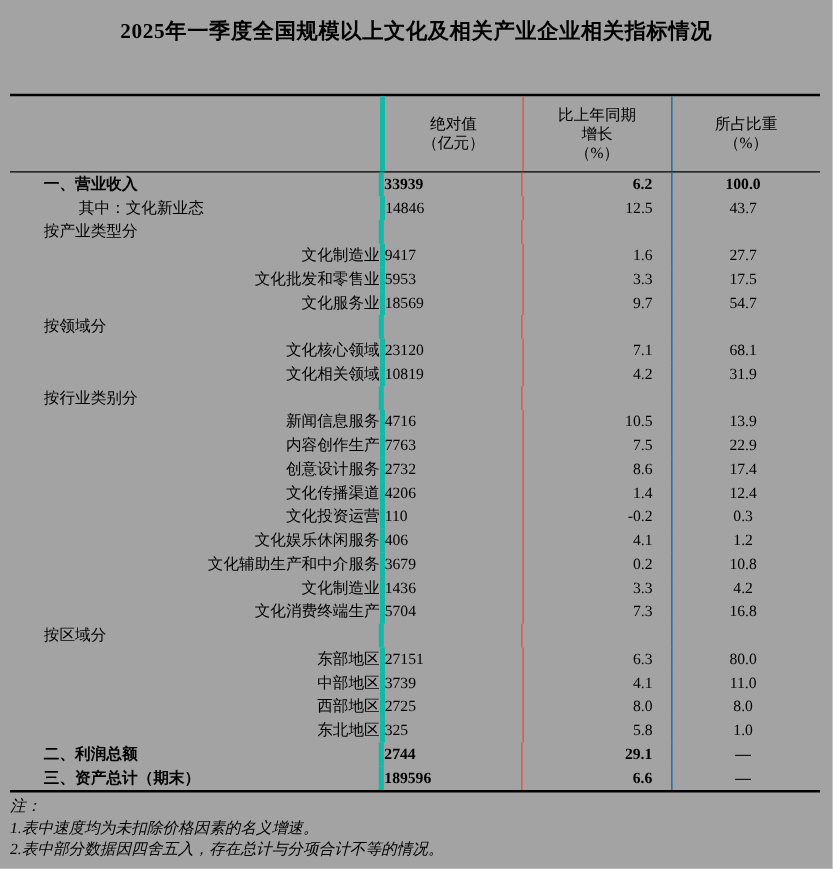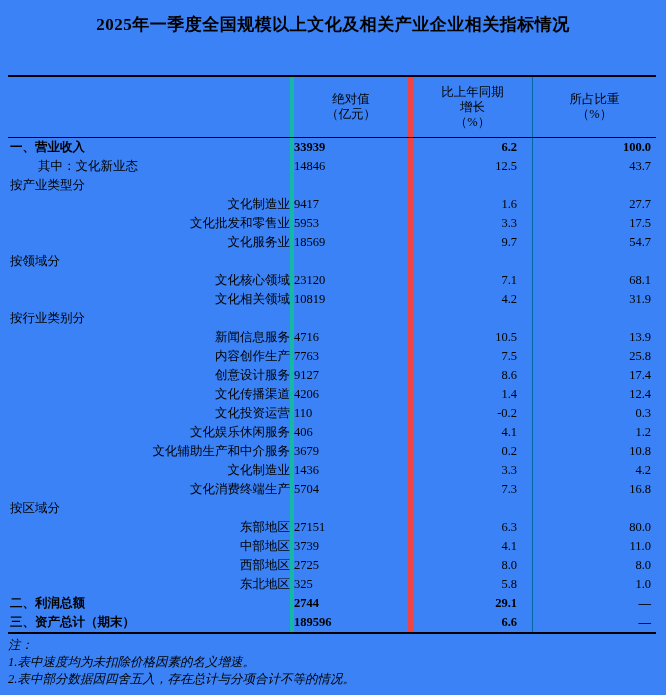--- a/index.html
+++ b/index.html
@@ -1,21 +1,21 @@
 <!DOCTYPE html>
 <html><head>
 <meta charset="utf-8">
 <style>
   html,body { margin:0; padding:0; background:#ffffff; }
   body {
     width:666px; height:695px; overflow:hidden;
     font-family:"Liberation Serif","DejaVu Serif",serif;
     color:#000;
   }
-  .page { position:relative; width:666px; height:695px; background:#3b82f6; }
+  .page { position:relative; width:666px; height:695px; background:#a3a3a3; }
 
   .title {
     padding-top:13px;
     text-align:center;
     font-size:17px;
     font-weight:bold;
     letter-spacing:0.5px;
     height:62px;
     box-sizing:border-box;
   }
@@ -28,41 +28,41 @@
     border-bottom:2px solid #000;
   }
   .hdr-row {
     display:flex;
     height:60px;
     border-bottom:1px solid #000;
   }
   .row { display:flex; height:19px; }
 
   .c0, .c1, .c2, .c3 { box-sizing:border-box; }
-  .c0 { width:282px; }
+  .c0 { width:282px;margin-left:25px; }
   .c1 { width:118px; border-left:4px solid #14b8a6; }
-  .c2 { width:124px; border-left:5px solid #ef4444; }
+  .c2 { width:124px; border-left:1px solid #ef4444; }
   .c3 { width:124px; border-left:1px solid #0369a1; }
 
   .hdr-cell {
     display:flex; flex-direction:column;
     justify-content:center; align-items:center;
     font-size:12.5px; line-height:15px;
     text-align:center;
   }
 
   .body-cell {
     font-size:12.5px;
     line-height:19px;
     white-space:nowrap;
     overflow:hidden;
   }
   .row .c1 { text-align:left; padding-right:13px; }
   .row .c2 { text-align:right; padding-right:15px; }
-  .row .c3 { text-align:right; padding-right:5px; }
+  .row .c3 { text-align:center; padding-right:5px; }
 
   .style-total { font-weight:bold; }
   .style-total .c0, .style-section .c0 { padding-left:2px; }
   .style-item .c0 { padding-left:16px;text-align:right; }
   .style-subitem .c0 { padding-left:30px; }
 
   .notes {
     position:absolute;
     left:8px; top:637px;
     font-size:12.5px;
@@ -161,25 +161,25 @@
         <div class="row style-item">
       <div class="body-cell c0">新闻信息服务</div>
       <div class="body-cell c1">4716</div>
       <div class="body-cell c2">10.5</div>
       <div class="body-cell c3">13.9</div>
     </div>
         <div class="row style-item">
       <div class="body-cell c0">内容创作生产</div>
       <div class="body-cell c1">7763</div>
       <div class="body-cell c2">7.5</div>
-      <div class="body-cell c3">25.8</div>
+      <div class="body-cell c3">22.9</div>
     </div>
         <div class="row style-item">
       <div class="body-cell c0">创意设计服务</div>
-      <div class="body-cell c1">9127</div>
+      <div class="body-cell c1">2732</div>
       <div class="body-cell c2">8.6</div>
       <div class="body-cell c3">17.4</div>
     </div>
         <div class="row style-item">
       <div class="body-cell c0">文化传播渠道</div>
       <div class="body-cell c1">4206</div>
       <div class="body-cell c2">1.4</div>
       <div class="body-cell c3">12.4</div>
     </div>
         <div class="row style-item">

